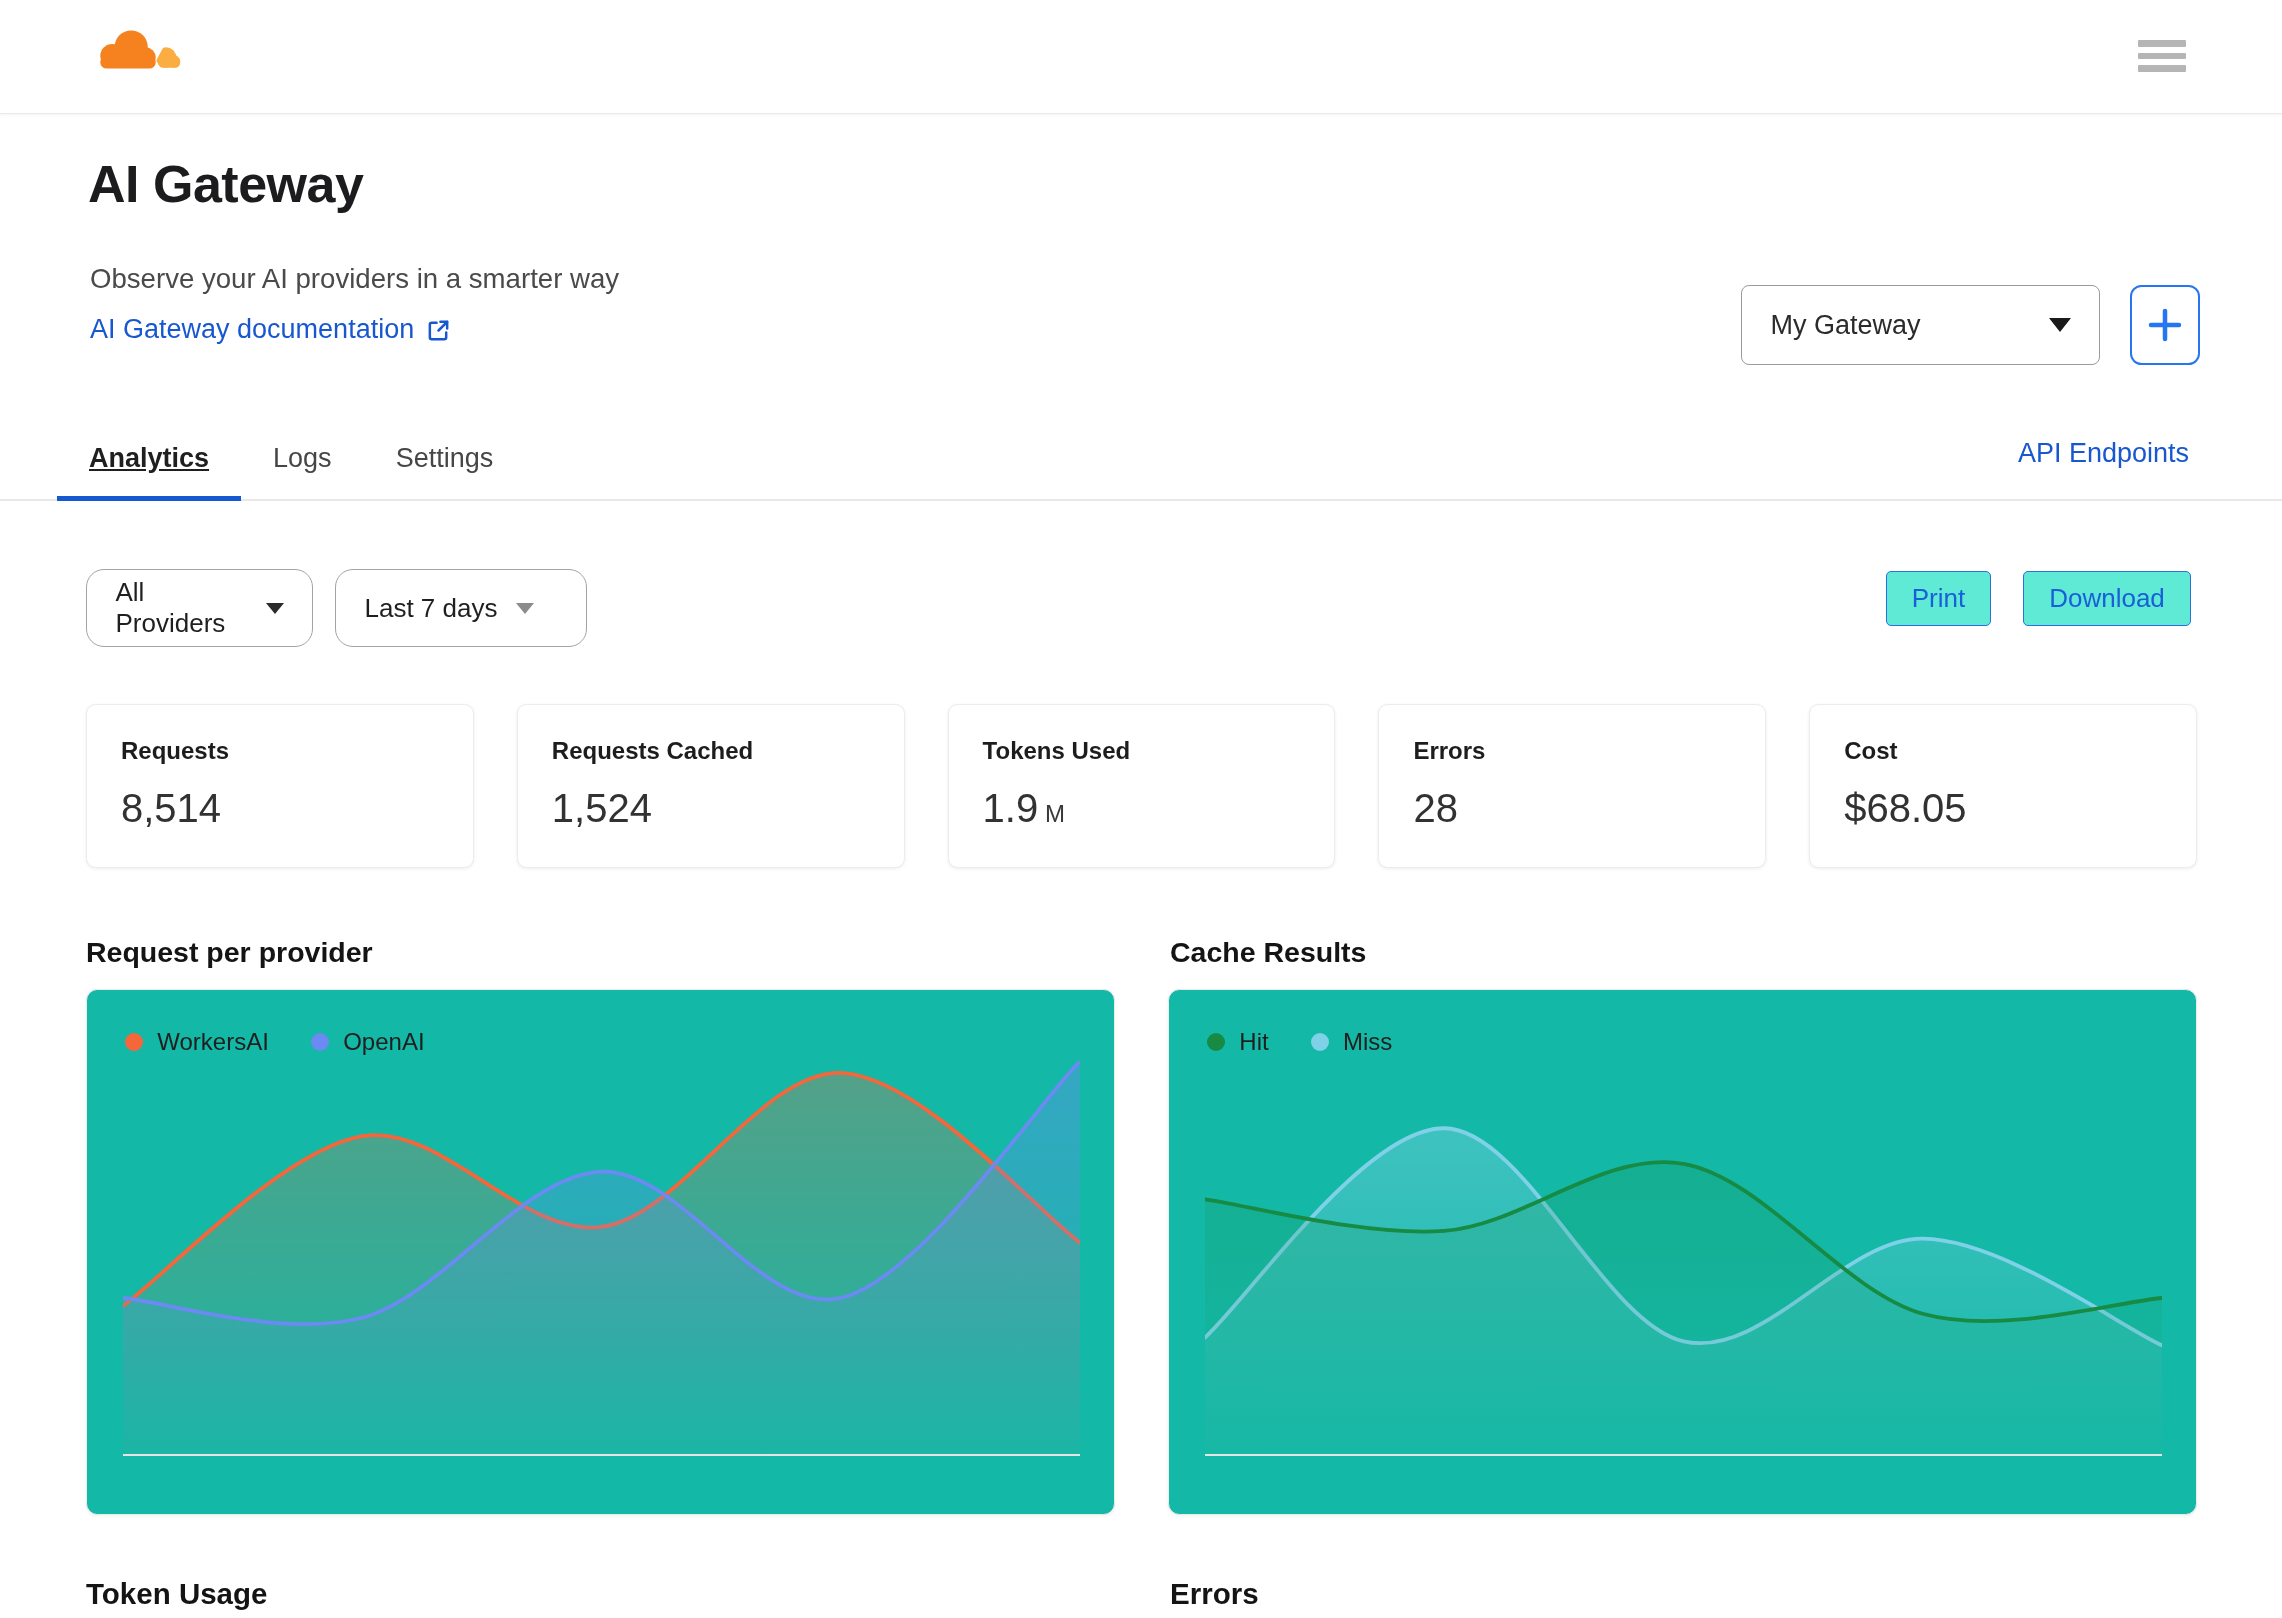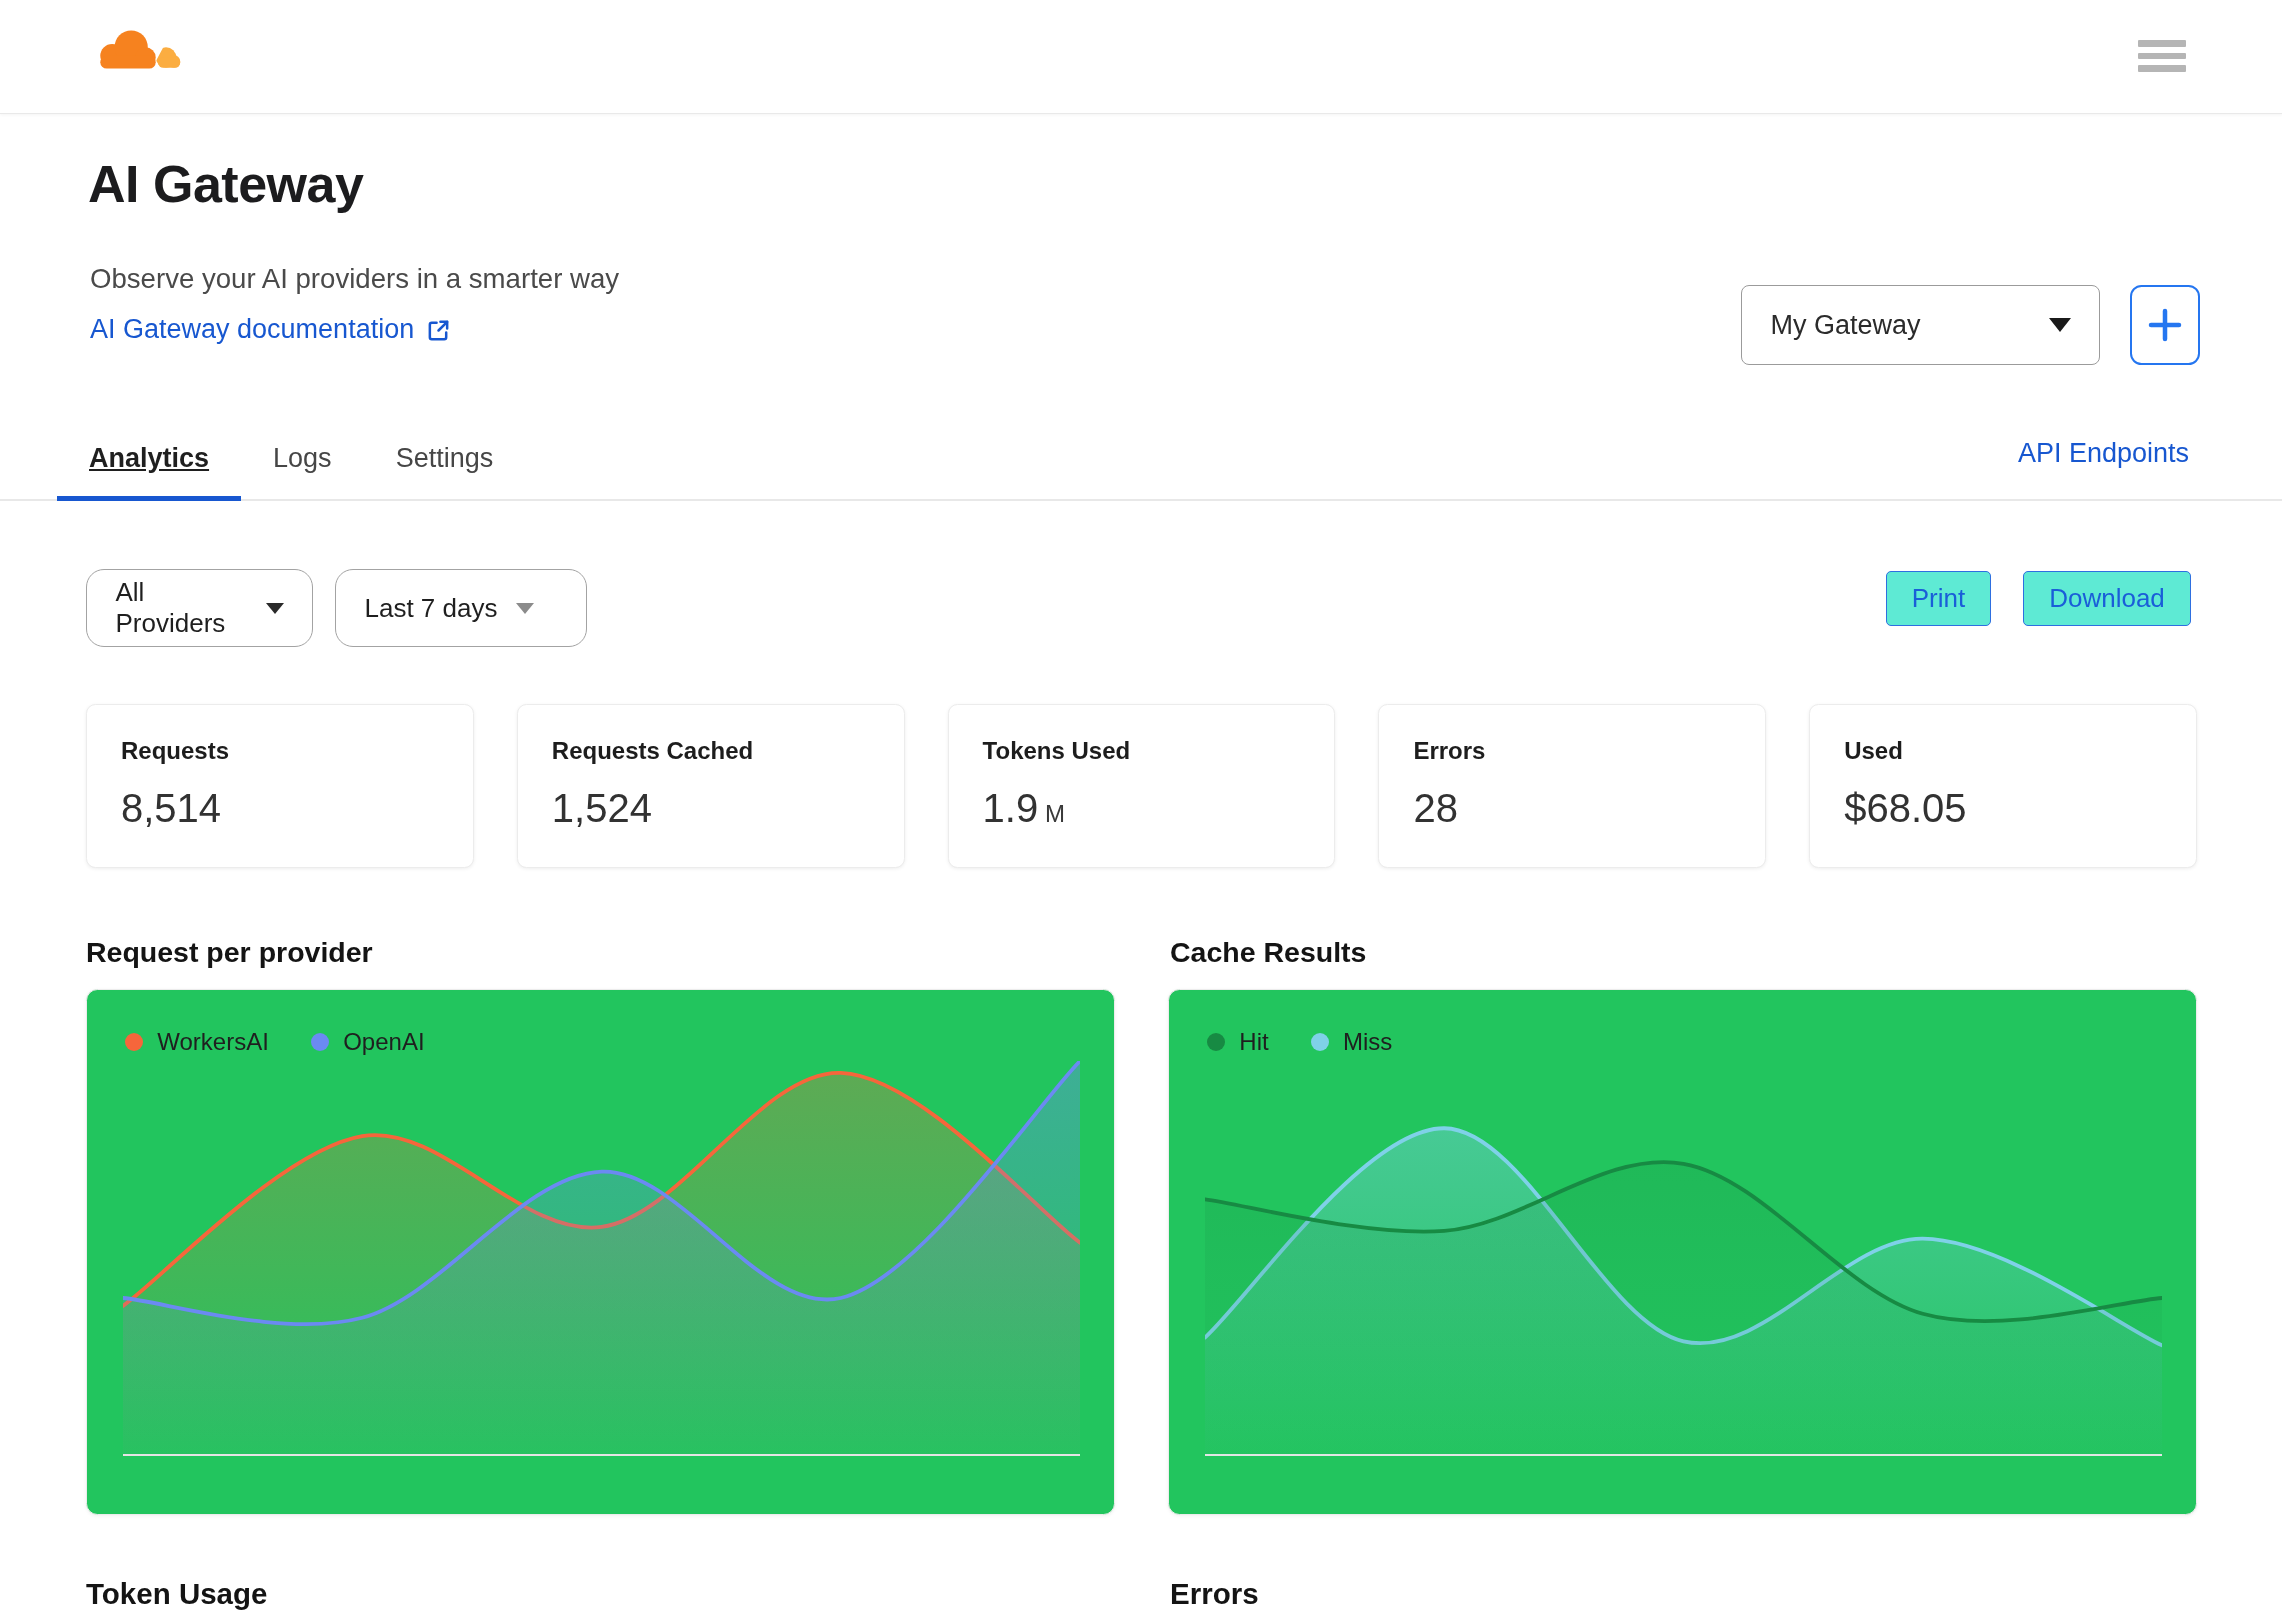--- a/index.html
+++ b/index.html
@@ -64,21 +64,21 @@
     box-shadow:0 1px 3.8px rgba(0,0,0,0.07); padding:32px 34px; }
   .stat-label { font-size:24px; font-weight:700; color:#1d1d1d; }
   .stat-value-row { display:flex; align-items:baseline; margin-top:21px; }
   .stat-value { font-size:40px; color:#323232; }
   .stat-suffix { font-size:24px; color:#3a3a3a; margin-left:6.7px; letter-spacing:0.5px; }
 
   
   .chart-heading { position:absolute; font-size:28.5px; font-weight:700; color:#141414; }
   .chart-heading.c1 { left:86px;  top:936px; }
   .chart-heading.c2 { left:1170px; top:936px; }
-  .chart-card { position:absolute; top:989px; width:1029px; height:526px; background:#22c55e;
+  .chart-card { position:absolute; top:989px; width:1029px; height:526px; background:#14b8a6;
     border:1.4px solid #ececec; border-radius:11.4px; box-shadow:0 1px 3.8px rgba(0,0,0,0.06); }
   .chart-card.left  { left:86px; }
   .chart-card.right { left:1168px; }
   .legend { position:absolute; left:38px; top:38px; display:flex; gap:42px; }
   .legend-item { display:flex; align-items:center; gap:14.3px; cursor:pointer; }
   .legend-dot { width:18px; height:18px; border-radius:50%; background:#999; }
   .legend-label { font-size:24px; color:#1f1f1f; }
   .plot { position:absolute; left:36px; top:71px; }
 
   .bottom-heading { position:absolute; top:1577px; font-size:29.5px; font-weight:700; color:#141414; }
@@ -176,21 +176,21 @@
         </div>
     </div>
     <div class="stat-card">
       <div class="stat-label">Errors</div>
       <div class="stat-value-row">
           <span class="stat-value">28</span>
           <span class="stat-suffix"></span>
         </div>
     </div>
     <div class="stat-card">
-      <div class="stat-label">Used</div>
+      <div class="stat-label">Cost</div>
       <div class="stat-value-row">
           <span class="stat-value">$68.05</span>
           <span class="stat-suffix"></span>
         </div>
     </div>
   </div>
 
   <h2 class="chart-heading c1">Request per provider</h2>
   <h2 class="chart-heading c2">Cache Results</h2>
 

